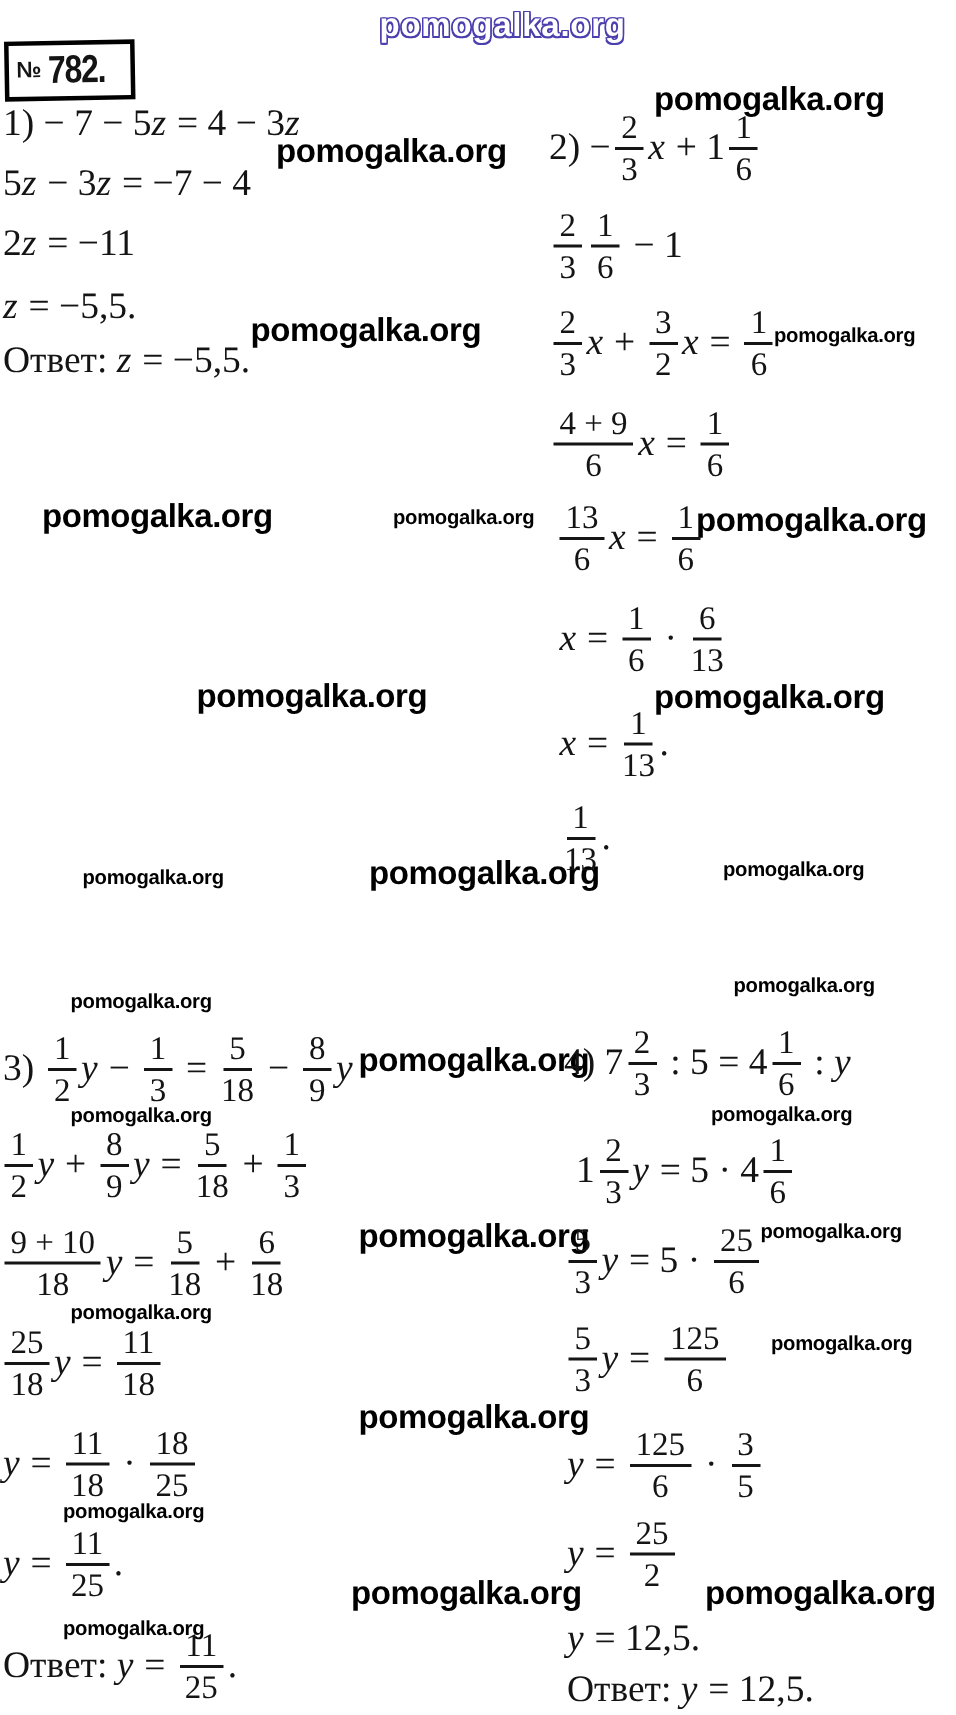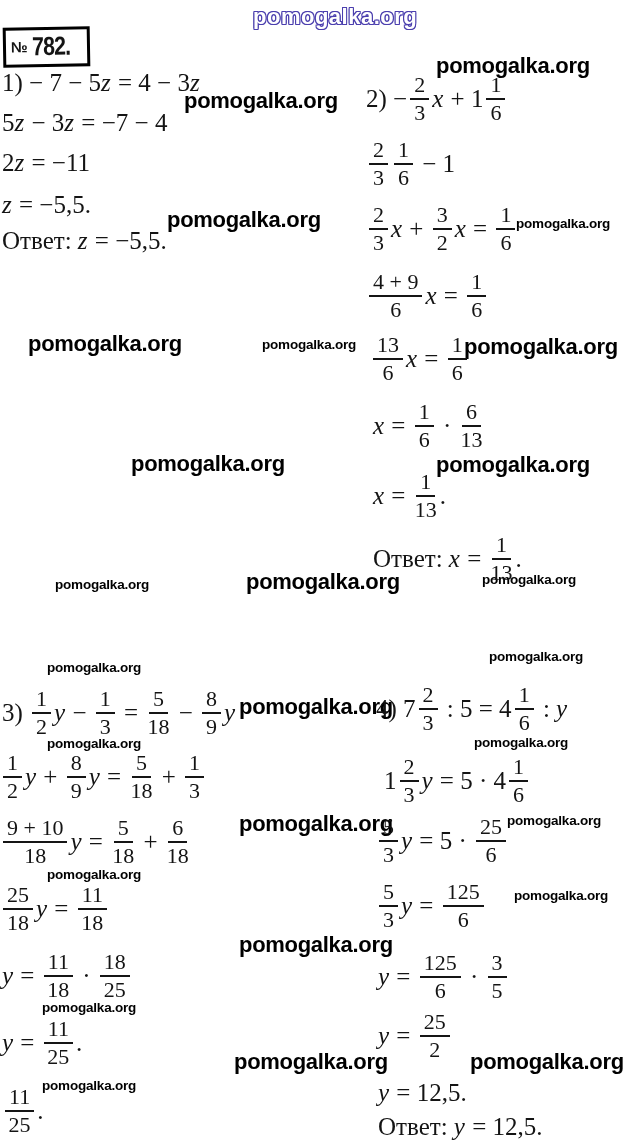--- a/index.html
+++ b/index.html
@@ -89,30 +89,30 @@
         <div class="eq pl" style="left: 2px; top: 226px;"><span>Ответ: <i>z</i> = −5,5.</span></div>
       </div>
       <div>
         <div class="eq fl" style="left: 366px; top: 70px;"><span>2) −</span><span class="frac"><span class="fnum">2</span><span class="fden">3</span></span><span><i>x</i> + 1</span><span class="frac"><span class="fnum">1</span><span class="fden">6</span></span></div>
         <div class="eq fl" style="left: 366px; top: 135px;"><span class="frac"><span class="fnum">2</span><span class="fden">3</span></span><span class="frac"><span class="fnum">1</span><span class="fden">6</span></span><span> − 1</span></div>
         <div class="eq fl" style="left: 366px; top: 200px;"><span class="frac"><span class="fnum">2</span><span class="fden">3</span></span><span><i>x</i> + </span><span class="frac"><span class="fnum">3</span><span class="fden">2</span></span><span><i>x</i> = </span><span class="frac"><span class="fnum">1</span><span class="fden">6</span></span></div>
         <div class="eq fl" style="left: 366px; top: 267px;"><span class="frac"><span class="fnum">4 + 9</span><span class="fden">6</span></span><span><i>x</i> = </span><span class="frac"><span class="fnum">1</span><span class="fden">6</span></span></div>
         <div class="eq fl" style="left: 370px; top: 330px;"><span class="frac"><span class="fnum">13</span><span class="fden">6</span></span><span><i>x</i> = </span><span class="frac"><span class="fnum">1</span><span class="fden">6</span></span></div>
         <div class="eq fl" style="left: 373px; top: 397px;"><span><i>x</i> = </span><span class="frac"><span class="fnum">1</span><span class="fden">6</span></span><span> · </span><span class="frac"><span class="fnum">6</span><span class="fden">13</span></span></div>
         <div class="eq fl" style="left: 373px; top: 467px;"><span><i>x</i> = </span><span class="frac"><span class="fnum">1</span><span class="fden">13</span></span><span>.</span></div>
-        <div class="eq fl" style="left: 373px; top: 530px;"><span>Ответ: <i>x</i> = </span><span class="frac"><span class="fnum">1</span><span class="fden">13</span></span><span>.</span></div>
+        <div class="eq fl" style="left: 373px; top: 530px;"><span class="frac"><span class="fnum">1</span><span class="fden">13</span></span><span>.</span></div>
       </div>
       <div>
         <div class="eq fl" style="left: 2px; top: 684px;"><span>3) </span><span class="frac"><span class="fnum">1</span><span class="fden">2</span></span><span><i>y</i> − </span><span class="frac"><span class="fnum">1</span><span class="fden">3</span></span><span> = </span><span class="frac"><span class="fnum">5</span><span class="fden">18</span></span><span> − </span><span class="frac"><span class="fnum">8</span><span class="fden">9</span></span><span><i>y</i></span></div>
         <div class="eq fl" style="left: 0px; top: 748px;"><span class="frac"><span class="fnum">1</span><span class="fden">2</span></span><span><i>y</i> + </span><span class="frac"><span class="fnum">8</span><span class="fden">9</span></span><span><i>y</i> = </span><span class="frac"><span class="fnum">5</span><span class="fden">18</span></span><span> + </span><span class="frac"><span class="fnum">1</span><span class="fden">3</span></span></div>
         <div class="eq fl" style="left: 0px; top: 813px;"><span class="frac"><span class="fnum">9 + 10</span><span class="fden">18</span></span><span><i>y</i> = </span><span class="frac"><span class="fnum">5</span><span class="fden">18</span></span><span> + </span><span class="frac"><span class="fnum">6</span><span class="fden">18</span></span></div>
         <div class="eq fl" style="left: 0px; top: 880px;"><span class="frac"><span class="fnum">25</span><span class="fden">18</span></span><span><i>y</i> = </span><span class="frac"><span class="fnum">11</span><span class="fden">18</span></span></div>
         <div class="eq fl" style="left: 2px; top: 947px;"><span><i>y</i> = </span><span class="frac"><span class="fnum">11</span><span class="fden">18</span></span><span> · </span><span class="frac"><span class="fnum">18</span><span class="fden">25</span></span></div>
         <div class="eq fl" style="left: 2px; top: 1014px;"><span><i>y</i> = </span><span class="frac"><span class="fnum">11</span><span class="fden">25</span></span><span>.</span></div>
-        <div class="eq fl" style="left: 2px; top: 1082px;"><span class="frac"><span class="fnum">11</span><span class="fden">25</span></span><span>.</span></div>
+        <div class="eq fl" style="left: 2px; top: 1082px;"><span>Ответ: <i>y</i> = </span><span class="frac"><span class="fnum">11</span><span class="fden">25</span></span><span>.</span></div>
       </div>
       <div>
         <div class="eq fl" style="left: 376px; top: 680px;"><span>4) 7</span><span class="frac"><span class="fnum">2</span><span class="fden">3</span></span><span> : 5 = 4</span><span class="frac"><span class="fnum">1</span><span class="fden">6</span></span><span> : <i>y</i></span></div>
         <div class="eq fl" style="left: 384px; top: 752px;"><span>1</span><span class="frac"><span class="fnum">2</span><span class="fden">3</span></span><span><i>y</i> = 5 · 4</span><span class="frac"><span class="fnum">1</span><span class="fden">6</span></span></div>
         <div class="eq fl" style="left: 376px; top: 812px;"><span class="frac"><span class="fnum">5</span><span class="fden">3</span></span><span><i>y</i> = 5 · </span><span class="frac"><span class="fnum">25</span><span class="fden">6</span></span></div>
         <div class="eq fl" style="left: 376px; top: 877px;"><span class="frac"><span class="fnum">5</span><span class="fden">3</span></span><span><i>y</i> = </span><span class="frac"><span class="fnum">125</span><span class="fden">6</span></span></div>
         <div class="eq fl" style="left: 378px; top: 948px;"><span><i>y</i> = </span><span class="frac"><span class="fnum">125</span><span class="fden">6</span></span><span> · </span><span class="frac"><span class="fnum">3</span><span class="fden">5</span></span></div>
         <div class="eq fl" style="left: 378px; top: 1007px;"><span><i>y</i> = </span><span class="frac"><span class="fnum">25</span><span class="fden">2</span></span></div>
         <div class="eq pl" style="left: 378px; top: 1078px;"><span><i>y</i> = 12,5.</span></div>
         <div class="eq pl" style="left: 378px; top: 1112px;"><span>Ответ: <i>y</i> = 12,5.</span></div>

